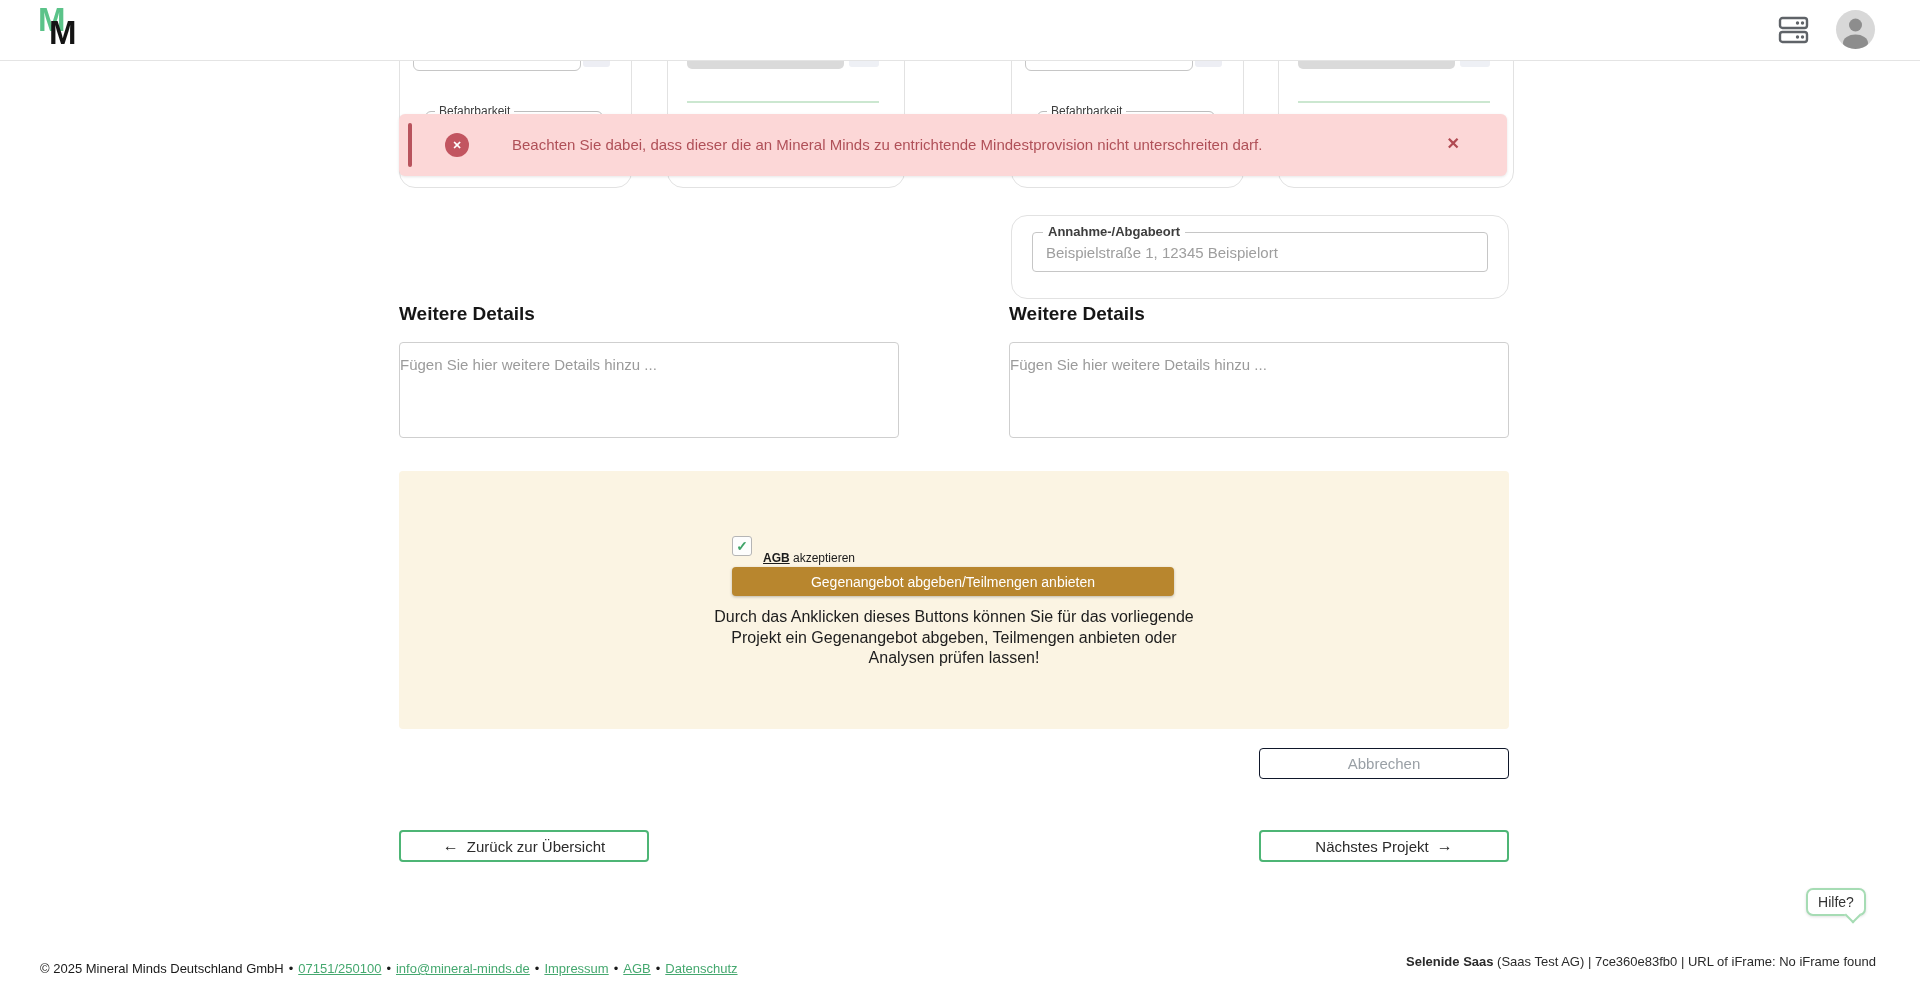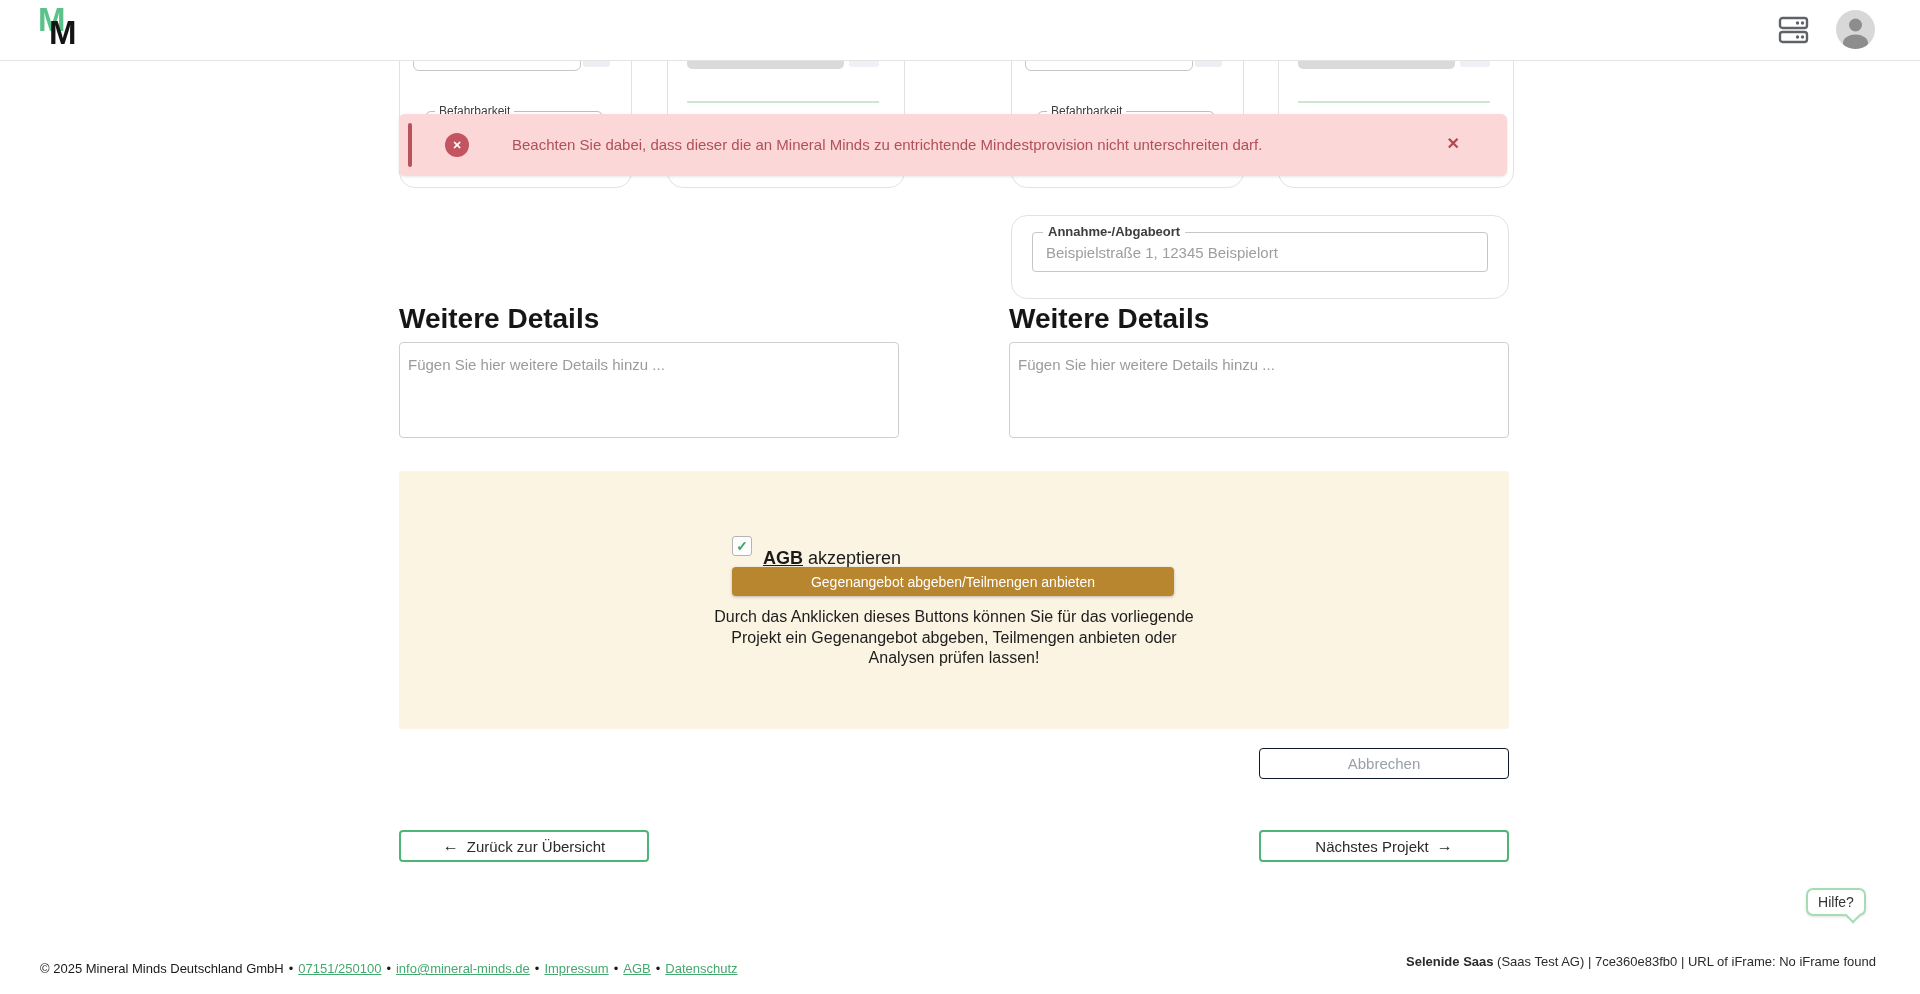--- a/index.html
+++ b/index.html
@@ -38,29 +38,29 @@
   .alert-close{position:absolute;right:47px;top:20px;font-size:16px;color:#b04a52;cursor:pointer;font-weight:bold;}
 
   
   .loc-card{position:absolute;left:1011px;top:215px;width:498px;height:84px;border:1px solid #e2e2e2;border-radius:16px;background:#fff;box-sizing:border-box;}
   .loc-field{position:absolute;left:20px;top:16px;width:456px;height:40px;border:1px solid #c6c6c6;border-radius:4px;box-sizing:border-box;}
   .loc-label{position:absolute;top:-9px;left:10px;background:#fff;padding:0 5px;font-size:13px;font-weight:bold;color:#3d3d3d;}
   .loc-input{position:absolute;left:11px;top:1px;width:430px;height:34px;border:none;outline:none;font-size:15px;color:#444;font-family:"Liberation Sans",sans-serif;background:transparent;}
   .loc-input::placeholder{color:#9e9e9e;opacity:1;}
 
   
-  .wd-title{position:absolute;top:303px;font-size:28px;font-weight:bold;color:#161616;}
-  .wd-area{position:absolute;top:342px;width:500px;height:96px;border:1px solid #cfcfcf;border-radius:4px;background:#fff;box-sizing:border-box;resize:none;padding:13px 8px;font-size:15px;color:#444;font-family:"Liberation Sans",sans-serif;outline:none;}
+  .wd-title{position:absolute;top:303px;font-size:19px;font-weight:bold;color:#161616;}
+  .wd-area{position:absolute;top:342px;width:500px;height:96px;border:1px solid #cfcfcf;border-radius:4px;background:#fff;box-sizing:border-box;resize:none;padding:13px 0;font-size:15px;color:#444;font-family:"Liberation Sans",sans-serif;outline:none;}
   .wd-area::placeholder{color:#9b9b9b;opacity:1;}
 
   
   .offer{position:absolute;left:399px;top:471px;width:1110px;height:258px;background:#fbf4e3;border-radius:4px;}
   .agb-row{position:absolute;left:333px;top:64px;height:22px;display:flex;align-items:center;}
   .checkbox{width:20px;height:20px;background:#fdfdfd;border:1px solid #b5b5b5;border-radius:3px;color:#3fa368;font-size:14px;line-height:19px;text-align:center;font-weight:bold;cursor:pointer;box-sizing:border-box;}
-  .agb-label{margin-left:11px;font-size:18px;color:#1b1b1b;margin-top:24px;}
+  .agb-label{margin-left:11px;font-size:12px;color:#1b1b1b;margin-top:24px;}
   .agb-link{font-weight:bold;text-decoration:underline;color:#1b1b1b;cursor:pointer;}
   .submit{position:absolute;left:333px;top:96px;width:442px;height:29px;background:#b8862e;border:none;border-radius:4px;color:#ffffff;font-size:14px;font-family:"Liberation Sans",sans-serif;cursor:pointer;box-shadow:0 1px 3px rgba(0,0,0,0.25);}
   .desc{position:absolute;left:0;top:136px;width:1110px;text-align:center;font-size:16px;color:#1d1d1d;line-height:20.5px;}
 
   
   .cancel{position:absolute;left:1259px;top:748px;width:250px;height:31px;background:#fff;border:1px solid #0f172a;border-radius:4px;color:#9aa0a6;font-size:15px;font-family:"Liberation Sans",sans-serif;cursor:pointer;}
   .nav-btn{position:absolute;top:830px;width:250px;height:32px;background:#fff;border:2px solid #4db575;border-radius:4px;color:#2b2b2b;font-size:15px;font-family:"Liberation Sans",sans-serif;display:flex;align-items:center;justify-content:center;gap:8px;cursor:pointer;box-sizing:border-box;}
   .back{left:399px;} .next{left:1259px;}
   .arrow{font-size:16px;line-height:1;}
 

